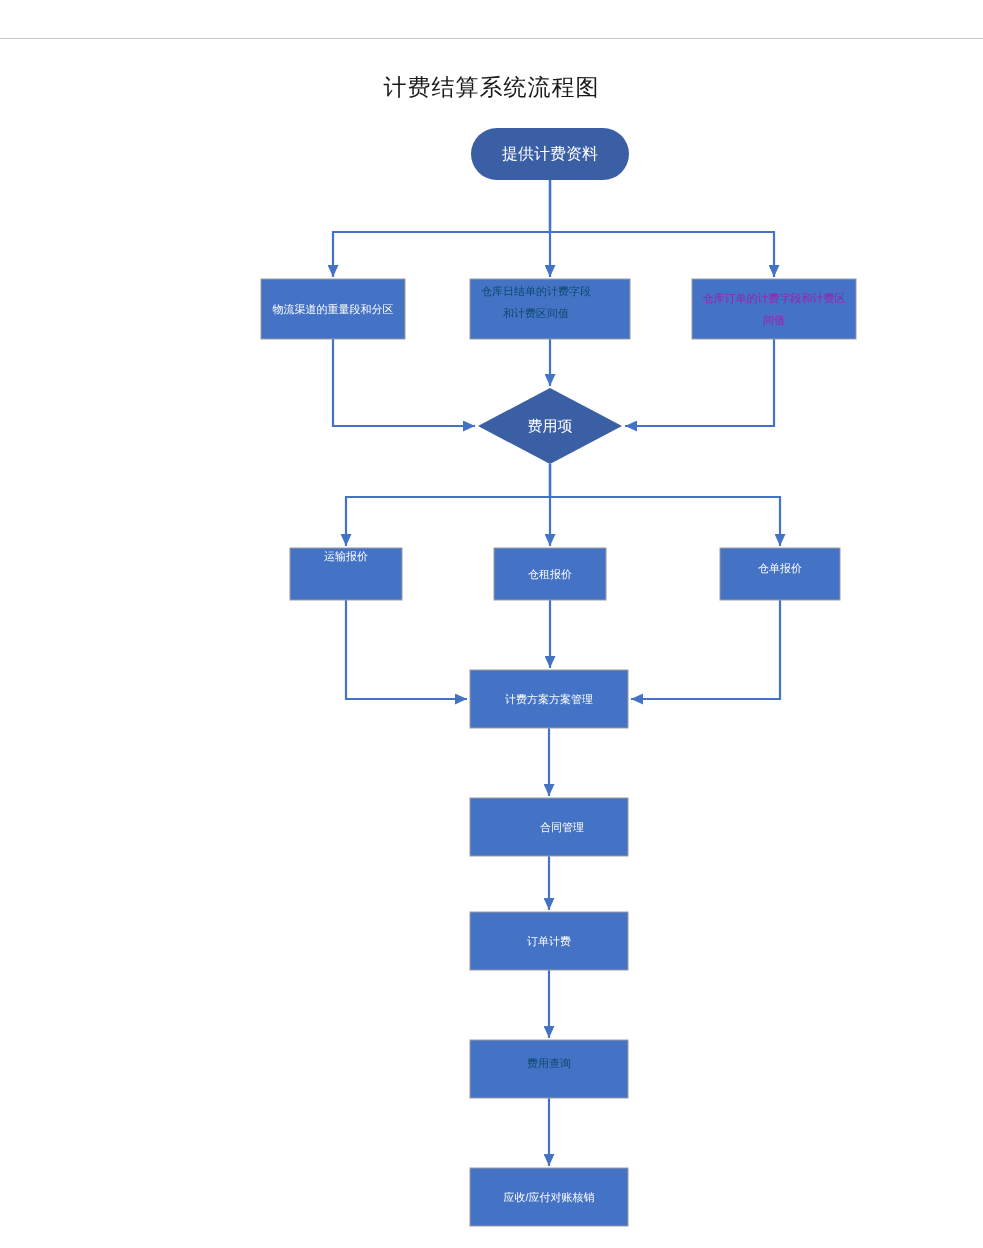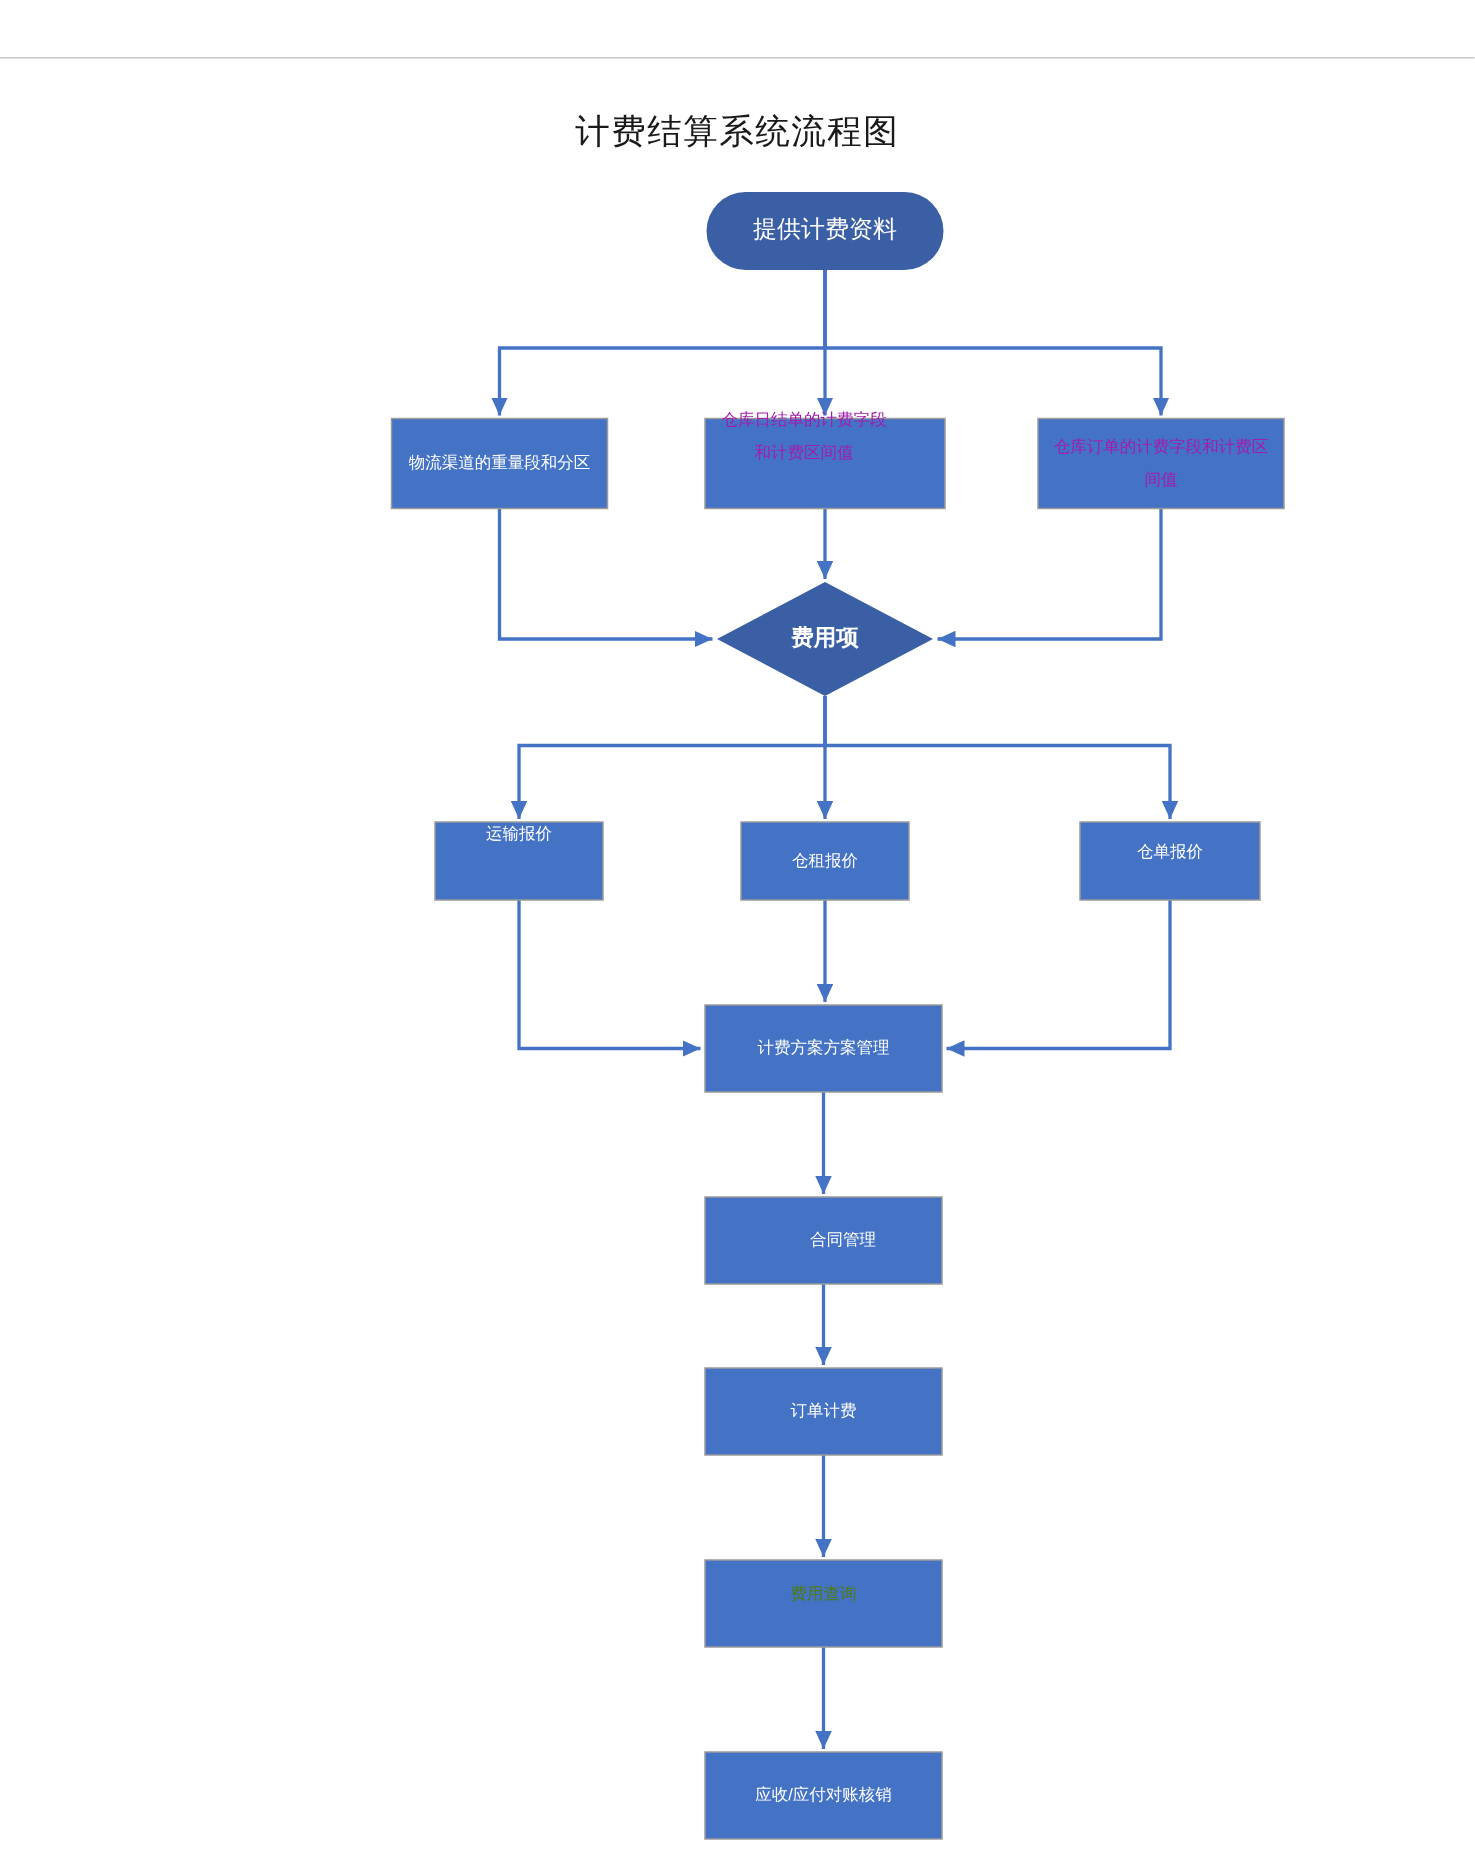--- a/index.html
+++ b/index.html
@@ -55,21 +55,21 @@
     justify-content:center;
     text-align:center;
     color:#ffffff;
     font-size:11px;
     line-height:22px;
     box-sizing:border-box;
     padding:0 6px;
     pointer-events:none;
   }
   .node-label.start-lbl{font-size:16px;}
-  .node-label.diamond-lbl{font-size:15px;font-weight:bold;}
+  .node-label.diamond-lbl{font-size:15px;}
 </style>
 </head>
 <body>
 
 <div class="page-rule"></div>
 
 <div class="chart-title">计费结算系统流程图</div>
 
 <div class="diagram-wrap">
 
@@ -146,25 +146,25 @@
         <rect x="470" y="798" width="158" height="58" fill="#4472C4" stroke="#9b9b9b" stroke-width="1"></rect>
         <rect x="470" y="912" width="158" height="58" fill="#4472C4" stroke="#9b9b9b" stroke-width="1"></rect>
         <rect x="470" y="1040" width="158" height="58" fill="#4472C4" stroke="#9b9b9b" stroke-width="1"></rect>
         <rect x="470" y="1168" width="158" height="58" fill="#4472C4" stroke="#9b9b9b" stroke-width="1"></rect>
       </g>
   </svg>
 
   <div id="labels-layer">
       <div class="node-label start-lbl" style="left: 471px; top: 128px; width: 158px; height: 52px; color: rgb(255, 255, 255);">提供计费资料</div>
       <div class="node-label" style="left: 261px; top: 279px; width: 144px; height: 60px; color: rgb(255, 255, 255);">物流渠道的重量段和分区</div>
-      <div class="node-label" style="left: 470px; top: 261px; width: 132px; height: 60px; color: #a21caf;">仓库日结单的计费字段和计费区间值</div>
+      <div class="node-label" style="left: 470px; top: 272px; width: 132px; height: 60px; color: #0c4a6e;">仓库日结单的计费字段和计费区间值</div>
       <div class="node-label" style="left: 692px; top: 279px; width: 164px; height: 60px; color: #a21caf;">仓库订单的计费字段和计费区间值</div>
       <div class="node-label diamond-lbl" style="left: 478px; top: 388px; width: 144px; height: 76px; color: rgb(255, 255, 255);">费用项</div>
       <div class="node-label" style="left: 290px; top: 530px; width: 112px; height: 52px; color: rgb(255, 255, 255);">运输报价</div>
       <div class="node-label" style="left: 494px; top: 548px; width: 112px; height: 52px; color: rgb(255, 255, 255);">仓租报价</div>
       <div class="node-label" style="left: 720px; top: 548px; width: 120px; height: 40px; color: rgb(255, 255, 255);">仓单报价</div>
       <div class="node-label" style="left: 470px; top: 670px; width: 158px; height: 58px; color: rgb(255, 255, 255);">计费方案方案管理</div>
       <div class="node-label" style="left: 470px; top: 798px; width: 158px; height: 58px; color: rgb(255, 255, 255); margin-left: 13px;">合同管理</div>
       <div class="node-label" style="left: 470px; top: 912px; width: 158px; height: 58px; color: rgb(255, 255, 255);">订单计费</div>
-      <div class="node-label" style="left: 470px; top: 1040px; width: 158px; height: 45px; color: #4d7c0f;">费用查询</div>
+      <div class="node-label" style="left: 470px; top: 1040px; width: 158px; height: 45px; color: #0c4a6e;">费用查询</div>
       <div class="node-label" style="left: 470px; top: 1168px; width: 158px; height: 58px; color: rgb(255, 255, 255);">应收/应付对账核销</div>
     </div>
 </div>
 
 </body></html>

